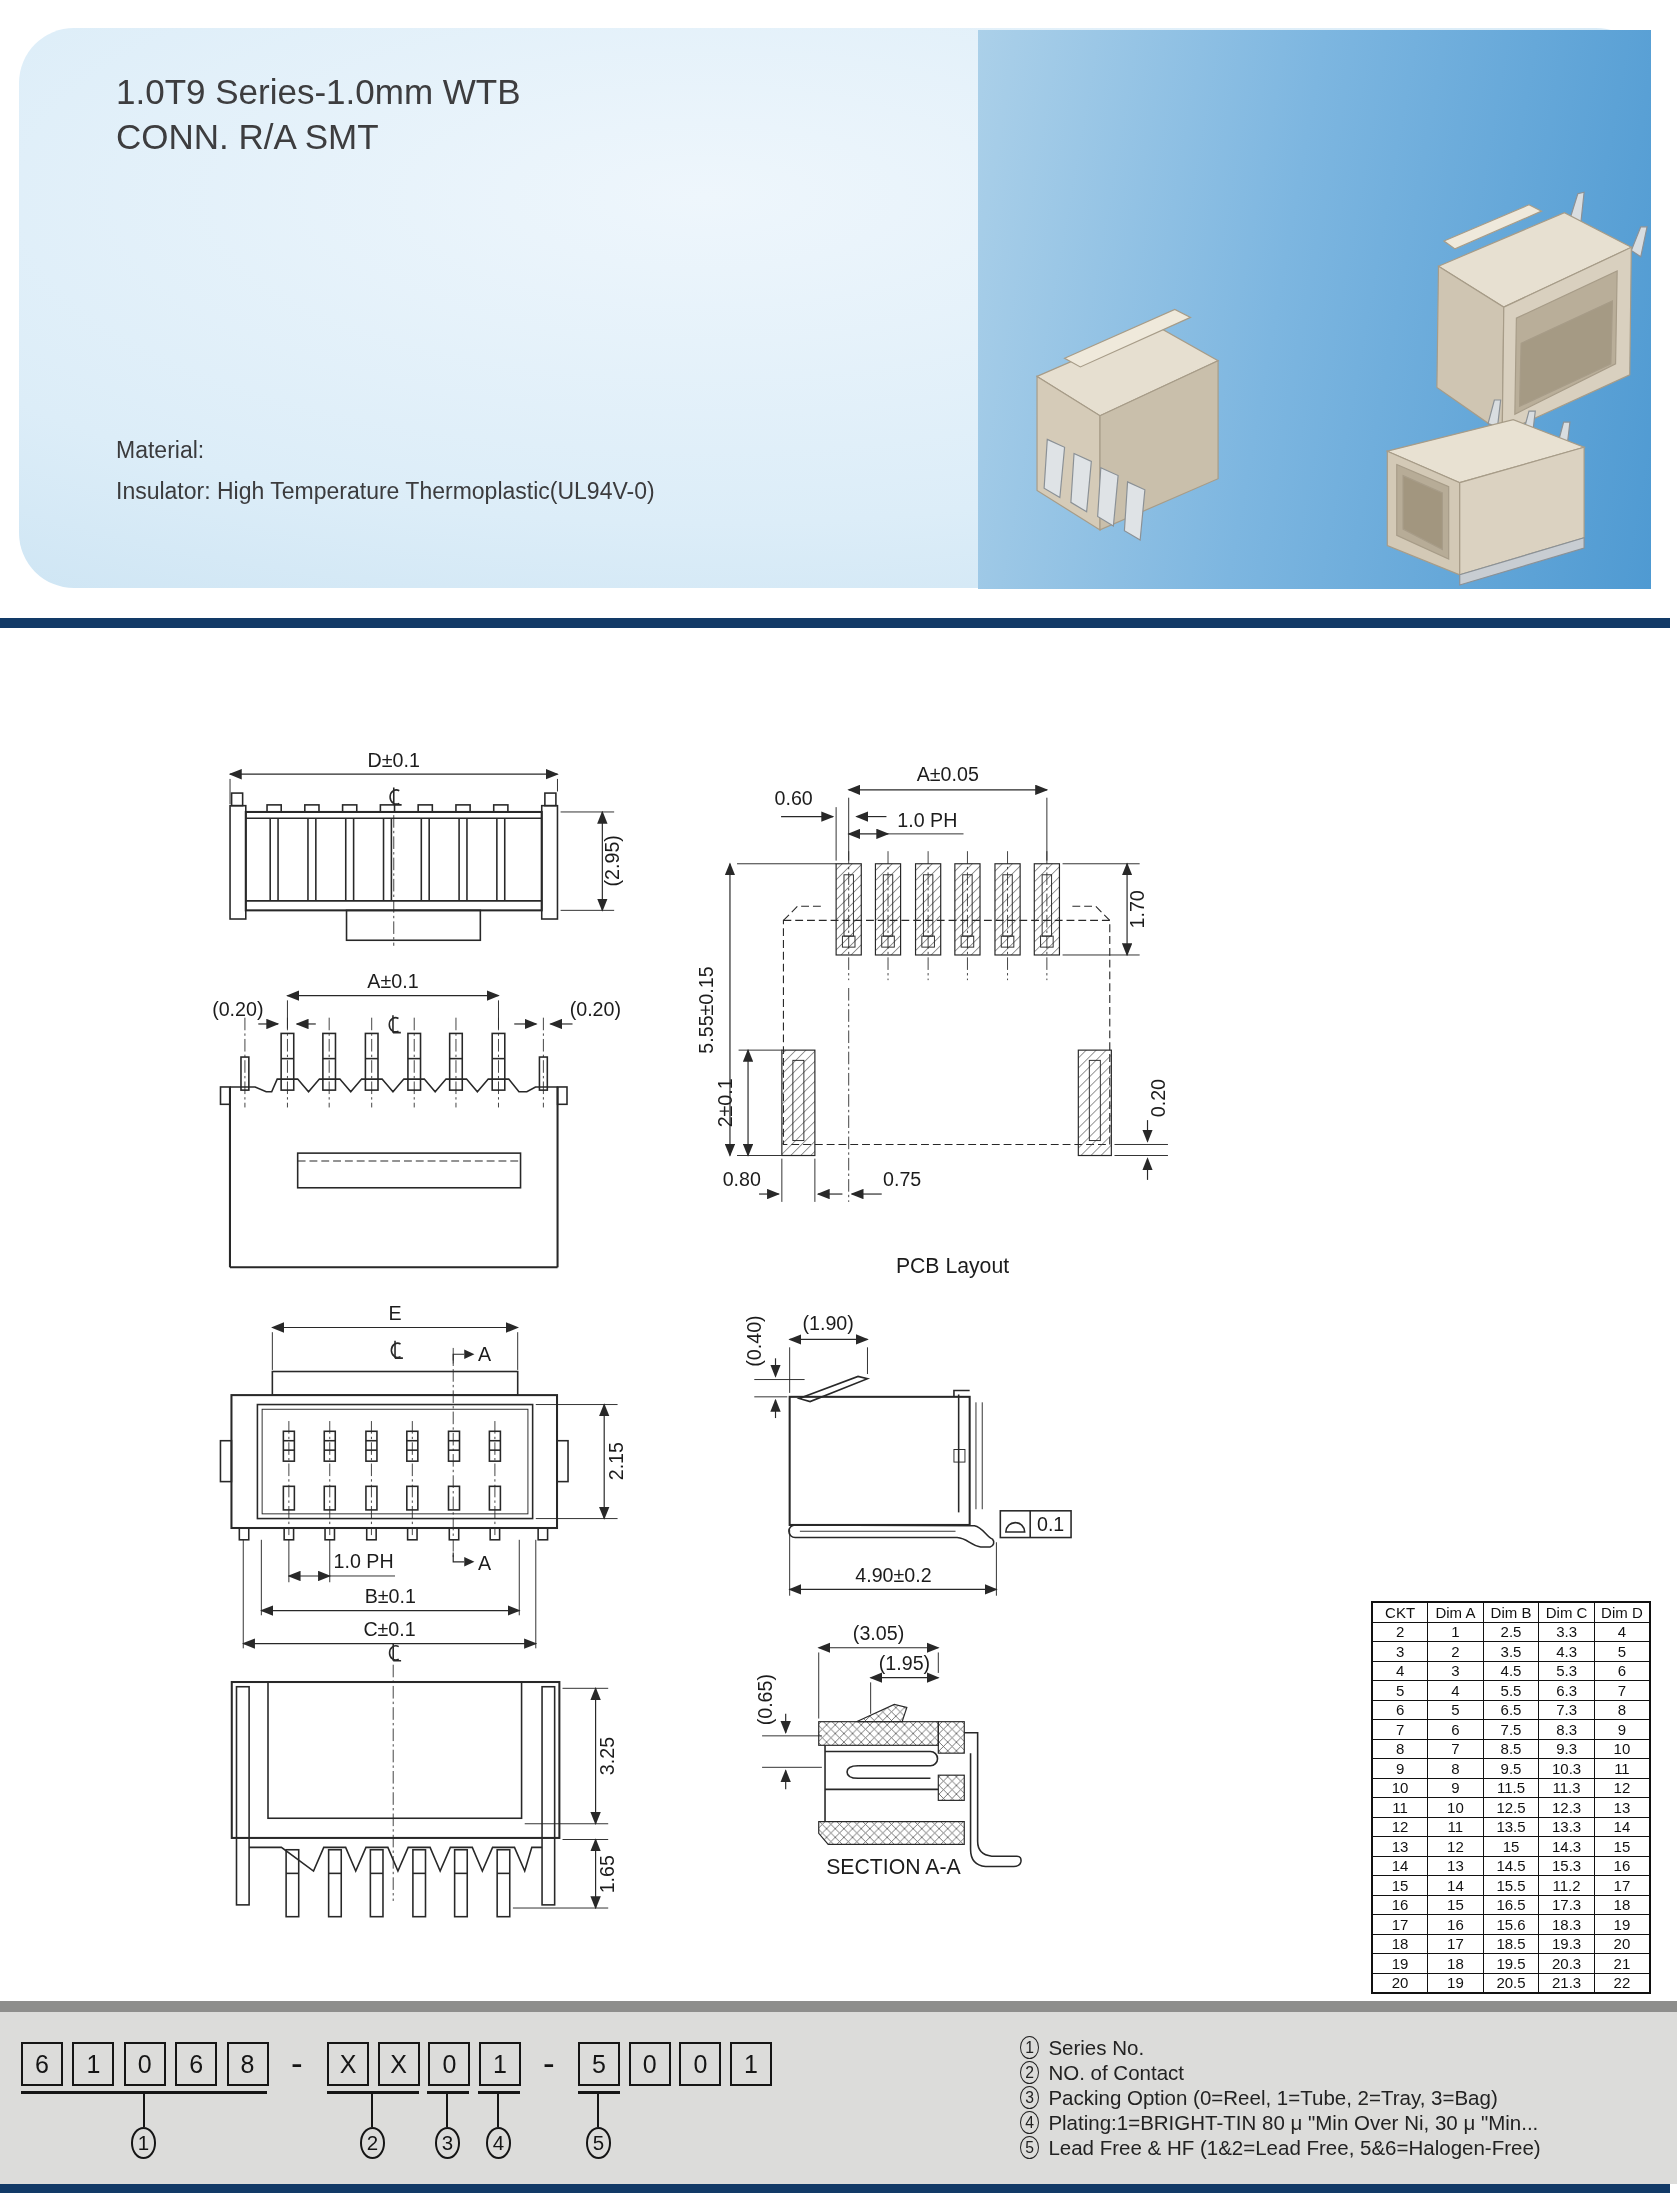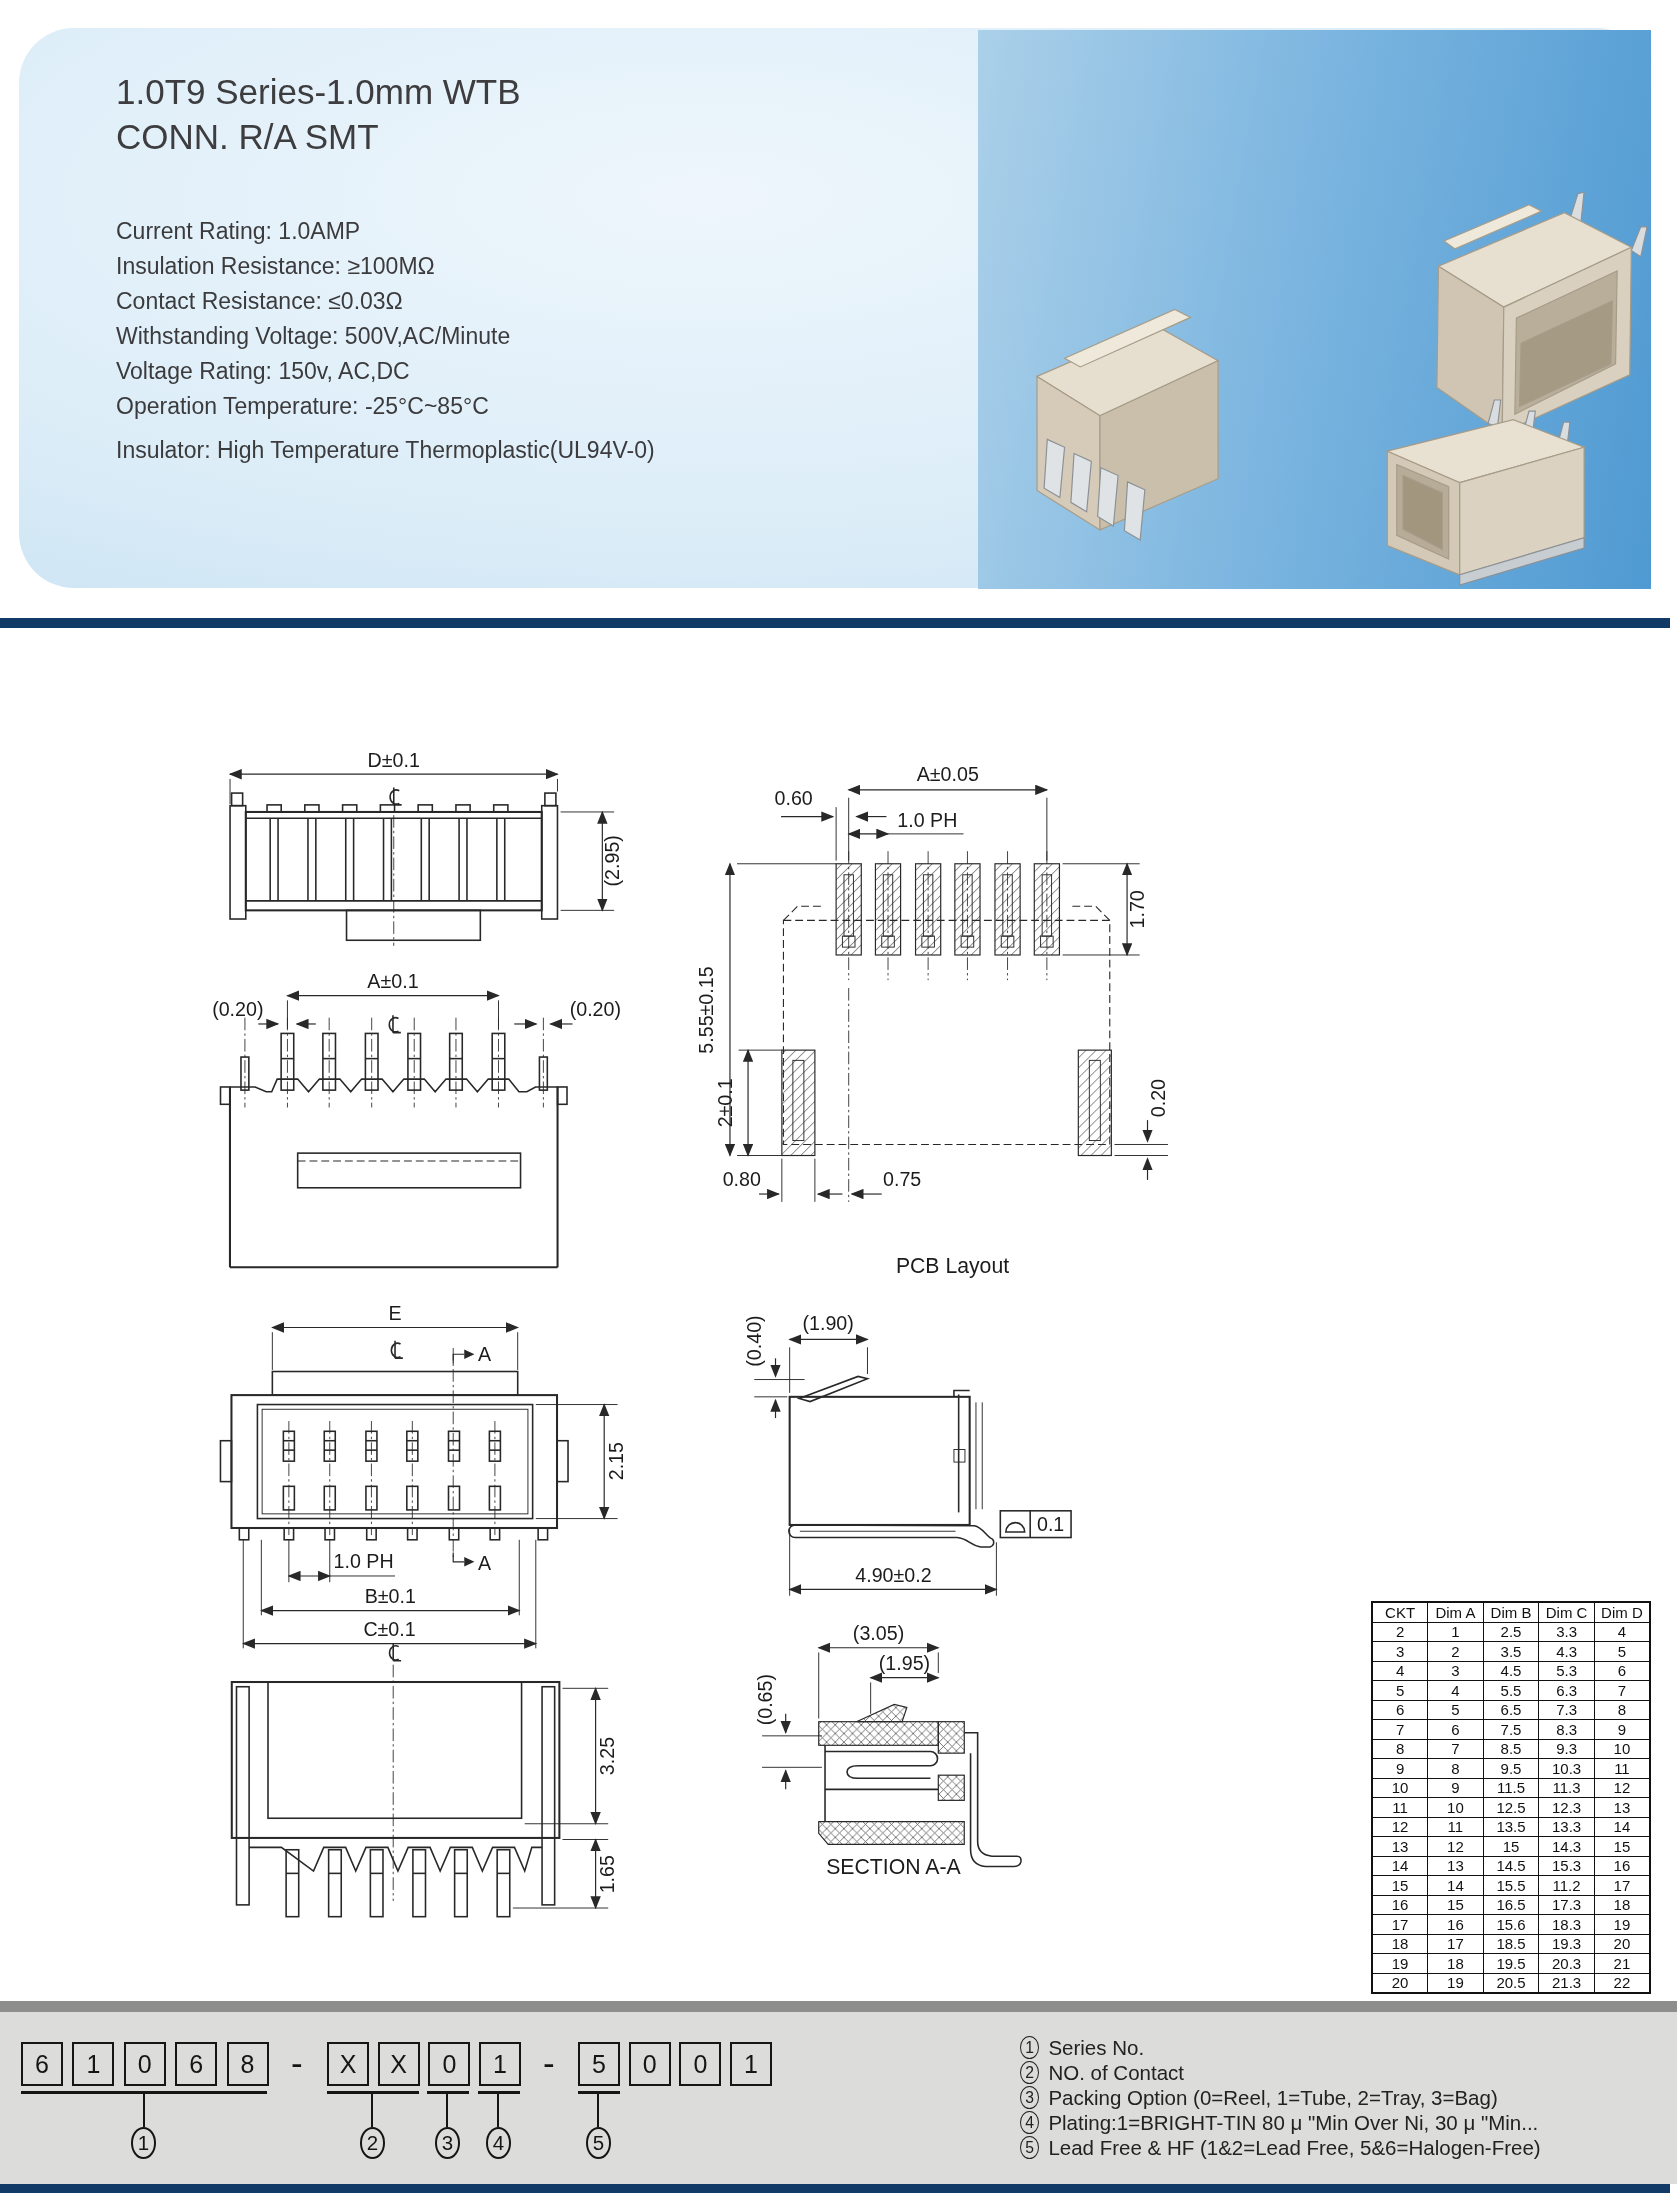--- a/index.html
+++ b/index.html
@@ -56,30 +56,23 @@
 
 <div class="page">
 
   <div class="abs top-panel"></div>
 
   <div class="abs title">
     <div>1.0T9 Series-1.0mm WTB</div>
     <div>CONN. R/A SMT</div>
   </div>
 
-  <div class="abs specs">
-    <div>Current Rating: 1.0AMP</div>
-    <div>Insulation Resistance: ≥100MΩ</div>
-    <div>Contact Resistance: ≤0.03Ω</div>
-    <div>Withstanding Voltage: 500V,AC/Minute</div>
-    <div>Voltage Rating: 150v, AC,DC</div>
-    <div>Operation Temperature: -25°C~85°C</div>
-  </div>
 
   <div class="abs material">
+    <div>Material:</div>
     <div>Insulator: High Temperature Thermoplastic(UL94V-0)</div>
   </div>
 
   <div class="abs photo">
     <svg width="673" height="559" viewBox="0 0 855 710">
 
       <g stroke="#a79c88" stroke-width="1.5">
         <polygon points="752,240 762,208 770,206 766,244" fill="#d9dde0" stroke="#8b9196"></polygon>
         <polygon points="830,280 842,250 850,250 842,288" fill="#d9dde0" stroke="#8b9196"></polygon>
         <polygon points="585,300 745,232 830,276 668,352" fill="#e7e0d1"></polygon>

